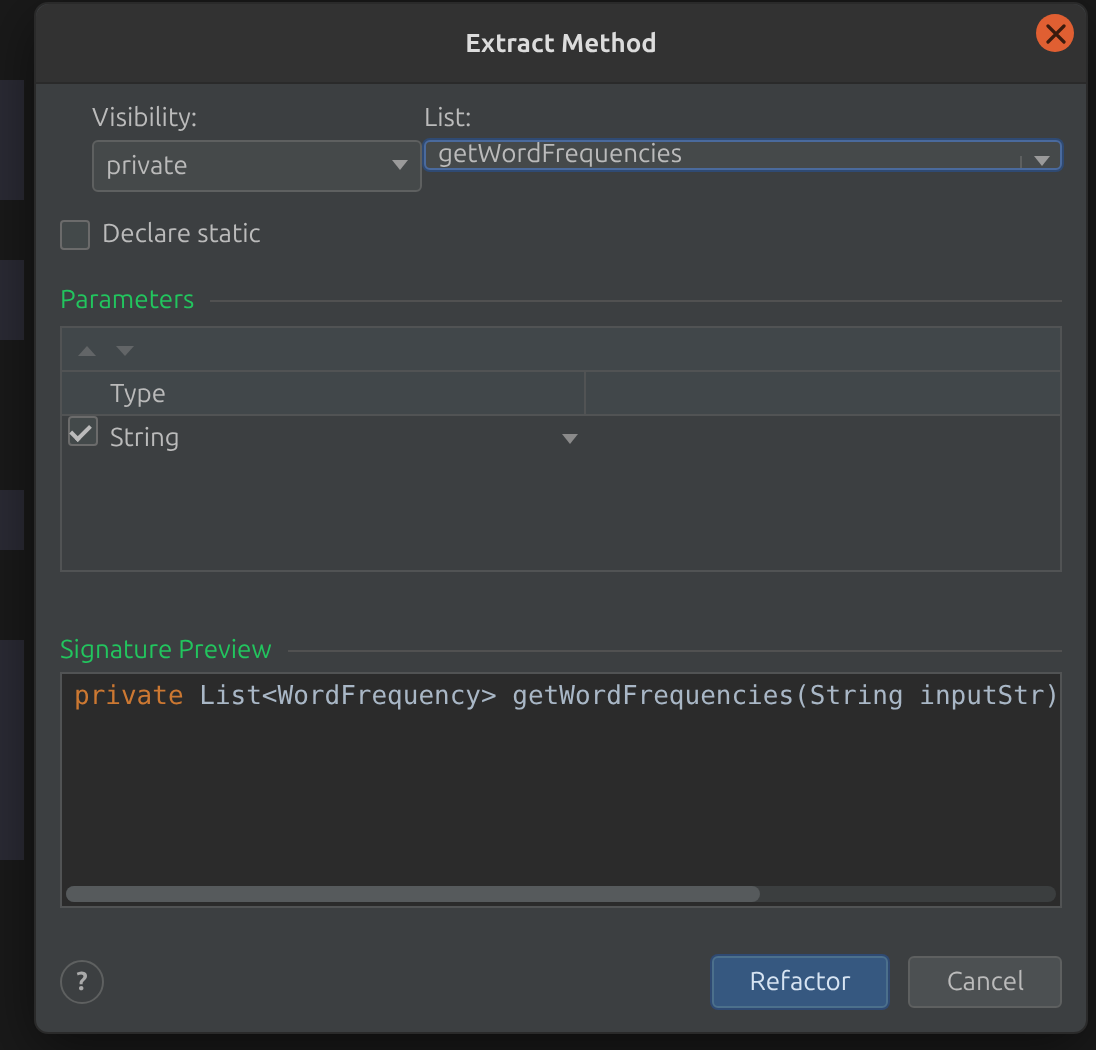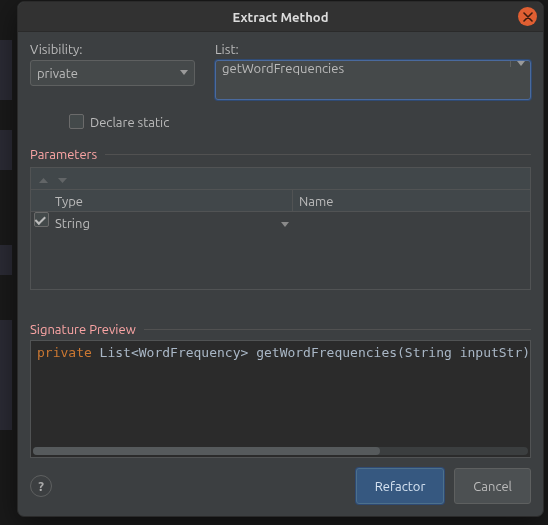--- a/index.html
+++ b/index.html
@@ -69,21 +69,22 @@
   .close-btn svg { width: 10px; height: 10px; }
 
   .content {
     padding: 10px 12px 0 12px;
     flex: 1;
     display: flex;
     flex-direction: column;
   }
   .row-top {
     display: flex;
-    gap: 20px;
+    gap: 1px;
+    margin-left: 16px;
   }
   .field-group { display: flex; flex-direction: column; }
   .vis-group { width: 165px; }
   .name-group { flex: 1; }
   .label {
     color: #bbbbbb;
     font-size: 13px;
     margin-bottom: 4px;
   }
   .combo {
@@ -99,26 +100,26 @@
     cursor: pointer;
   }
   .combo .arrow {
     position: absolute;
     right: 6px;
     top: 50%;
     transform: translateY(-50%);
   }
   .arrow svg { display:block; }
   .name-input-wrap {
-    height: 40px;
+    height: 15px;
     border: 1px solid #4a6a9d;
     border-radius: 3px;
     background: #45494a;
     display: flex;
-    align-items: flex-start;
+    align-items: flex-end;
     box-shadow: 0 0 0 1px #2f4a73;
   }
   .name-input {
     flex: 1;
     background: transparent;
     border: none;
     outline: none;
     color: #bbbbbb;
     font-size: 13px;
     padding: 0 6px;
@@ -129,24 +130,23 @@
     border-left: 1px solid #5e6060;
     display: flex;
     align-items: center;
     justify-content: center;
     cursor: pointer;
   }
 
   .decl-row {
     margin-top: 14px;
     display: flex;
-    align-items: center;
+    align-items: flex-start;
     gap: 6px;
     cursor: pointer;
-    margin-left: 39px;
   }
   .chk {
     width: 15px;
     height: 15px;
     border: 1px solid #6b6b6b;
     border-radius: 2px;
     background: #43494a;
     display: inline-flex;
     align-items: center;
     justify-content: center;
@@ -157,21 +157,21 @@
     border-left: 2px solid #bbb;
     border-bottom: 2px solid #bbb;
     transform: rotate(-45deg) translate(0px,-1px);
   }
 
   .section-label {
     margin-top: 18px;
     display: flex;
     align-items: center;
     gap: 8px;
-    color: #fca5a5;
+    color: #22c55e;
   }
   .section-label .line {
     flex: 1;
     height: 1px;
     background: #515151;
   }
 
   .params-box {
     margin-top: 6px;
     border: 1px solid #515354;
@@ -261,21 +261,21 @@
     border-radius: 50%;
     display: flex;
     align-items: center;
     justify-content: center;
     color: #aaa;
     cursor: pointer;
     font-weight: bold;
   }
   .footer .spacer { flex: 1; }
   .btn {
-    height: 36px;
+    height: 26px;
     padding: 0 18px;
     border-radius: 3px;
     border: 1px solid #5e6060;
     background: #4c5052;
     color: #bbbbbb;
     font-size: 13px;
     cursor: pointer;
     margin-left: 10px;
     display:flex; align-items:center;
   }
@@ -350,21 +350,20 @@
         </span>
         <span class="tb-btn">
           <svg width="9" height="6">
               <path d="M0 0 L9 0 L4.5 5 Z" fill="#8a8a8a"></path>
             </svg>
         </span>
       </div>
       <div class="params-header">
         <div class="col-chk"></div>
         <div class="col-type">Type</div>
-        <div class="col-name">Name</div>
       </div>
       <div class="params-body">
         <div class="param-row">
           <div class="col-chk">
             <span class="chk checked"></span>
           </div>
           <div class="col-type">
             <span>String</span>
             <span class="type-arrow">
               <svg width="8" height="6">

